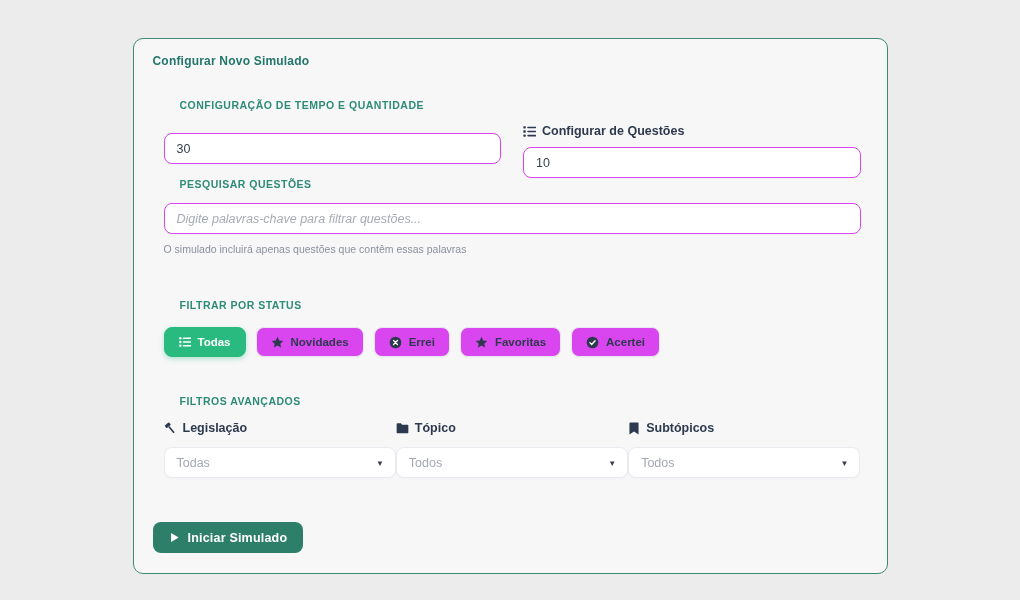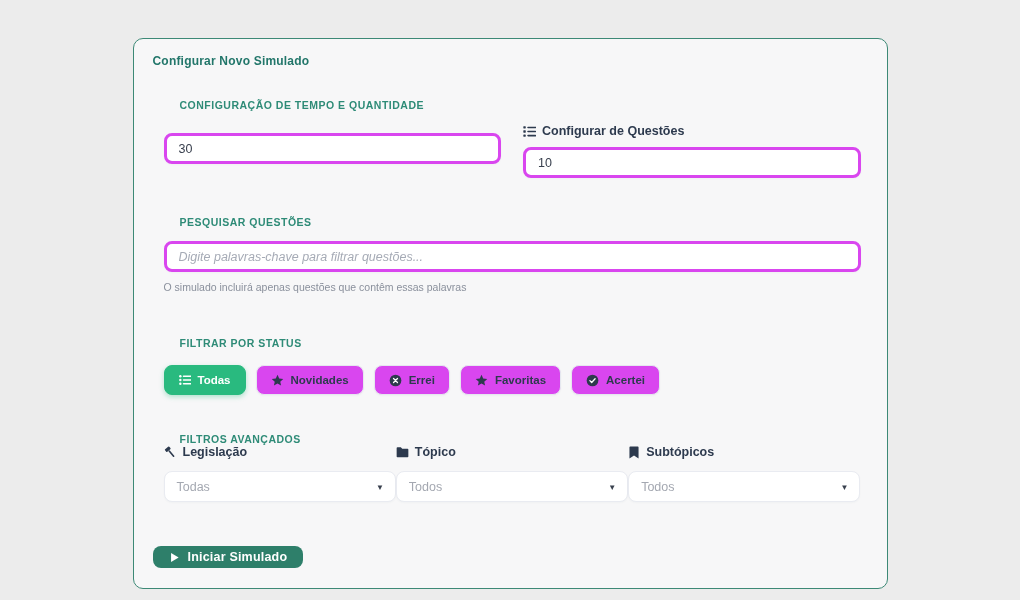--- a/index.html
+++ b/index.html
@@ -20,78 +20,78 @@
     padding:15px 26px 20px 19px;
   }
   .page-title {
     font-size:12px;
     font-weight:700;
     color:#22766a;
     letter-spacing:.2px;
   }
   .section { margin-left:11px; }
   .sec-1 { margin-top:31px; }
-  .sec-2 { margin-top:38px; }
+  .sec-2 { }
   .sec-3 { margin-top:44px; }
   .sec-4 { margin-top:38px; }
   .sec-title {
     font-size:10.5px;
     font-weight:700;
     letter-spacing:.5px;
     color:#2e8b77;
     text-transform:uppercase;
     padding-left:16px;
   }
   .field-row { display:flex; gap:22px; margin-top:13px; }
   .field { flex:1; min-width:0; }
   .field-label {
     display:flex; align-items:center; gap:6px;
     font-size:12.5px; font-weight:700; color:#2d3a4e;
   }
   .field-label svg { flex:0 0 auto; }
   .text-input {
     display:block; width:100%; height:31px; margin-top:9px;
-    background:#fff; border:3px solid #d946ef; border-radius:8px;
+    background:#fff; border:1px solid #d946ef; border-radius:8px;
     padding:0 12px; font-family:inherit; font-size:12.5px; color:#39404e;
     outline:none; box-shadow:0 1px 2px rgba(40,50,70,.03);
   }
   .text-input::placeholder { color:#a6abb6; }
   .search-input { margin-top:13px;font-style:italic; }
   .helper {
     margin-top:9px; font-size:10.5px; color:#8a909c;
   }
   .chip-row { display:flex; gap:10px; margin-top:16px; }
   .chip {
     display:inline-flex; align-items:center; gap:7px;
     height:30px; padding:0 14px;
     background:#d946ef; border:1px solid #e5e8ef; border-radius:8px;
     font-family:inherit; font-size:11.5px; font-weight:700; color:#2d3a4e;
     cursor:pointer; box-shadow:0 1px 2px rgba(40,50,70,.04);
   }
   .chip.active {
     background:#29ba7f; border-color:#29ba7f; color:#fff;
     box-shadow:0 2px 5px rgba(41,186,127,.35);
   }
-  .adv-row { display:flex; gap:0; }
+  .adv-row { display:flex; gap:0; margin-top:14px; }
   .adv-col { flex:1; min-width:0; }
   .select-box {
     position:relative; display:flex; align-items:center;
     height:31px; margin-top:12px; background:#fff;
     border:1px solid #e9ebf1; border-radius:8px; padding:0 26px 0 12px;
     font-size:12.5px; color:#a4a8b1; cursor:pointer;
     box-shadow:0 1px 2px rgba(40,50,70,.03);
   }
   .select-caret {
     position:absolute; right:11px; top:50%; transform:translateY(-50%);
     font-size:8px; color:#39404e;
   }
   .footer { margin-top:44px; }
   .start-btn {
     display:inline-flex; align-items:center; gap:8px;
-    height:22px; padding:0 16px;
+    height:31px; padding:0 16px;
     background:#2e7f6a; border:none; border-radius:8px;
     font-family:inherit; font-size:12.5px; font-weight:700; color:#fff;
     cursor:pointer; letter-spacing:.2px;
   }
 </style>
 </head>
 <body>
 
 <main class="card">
 

